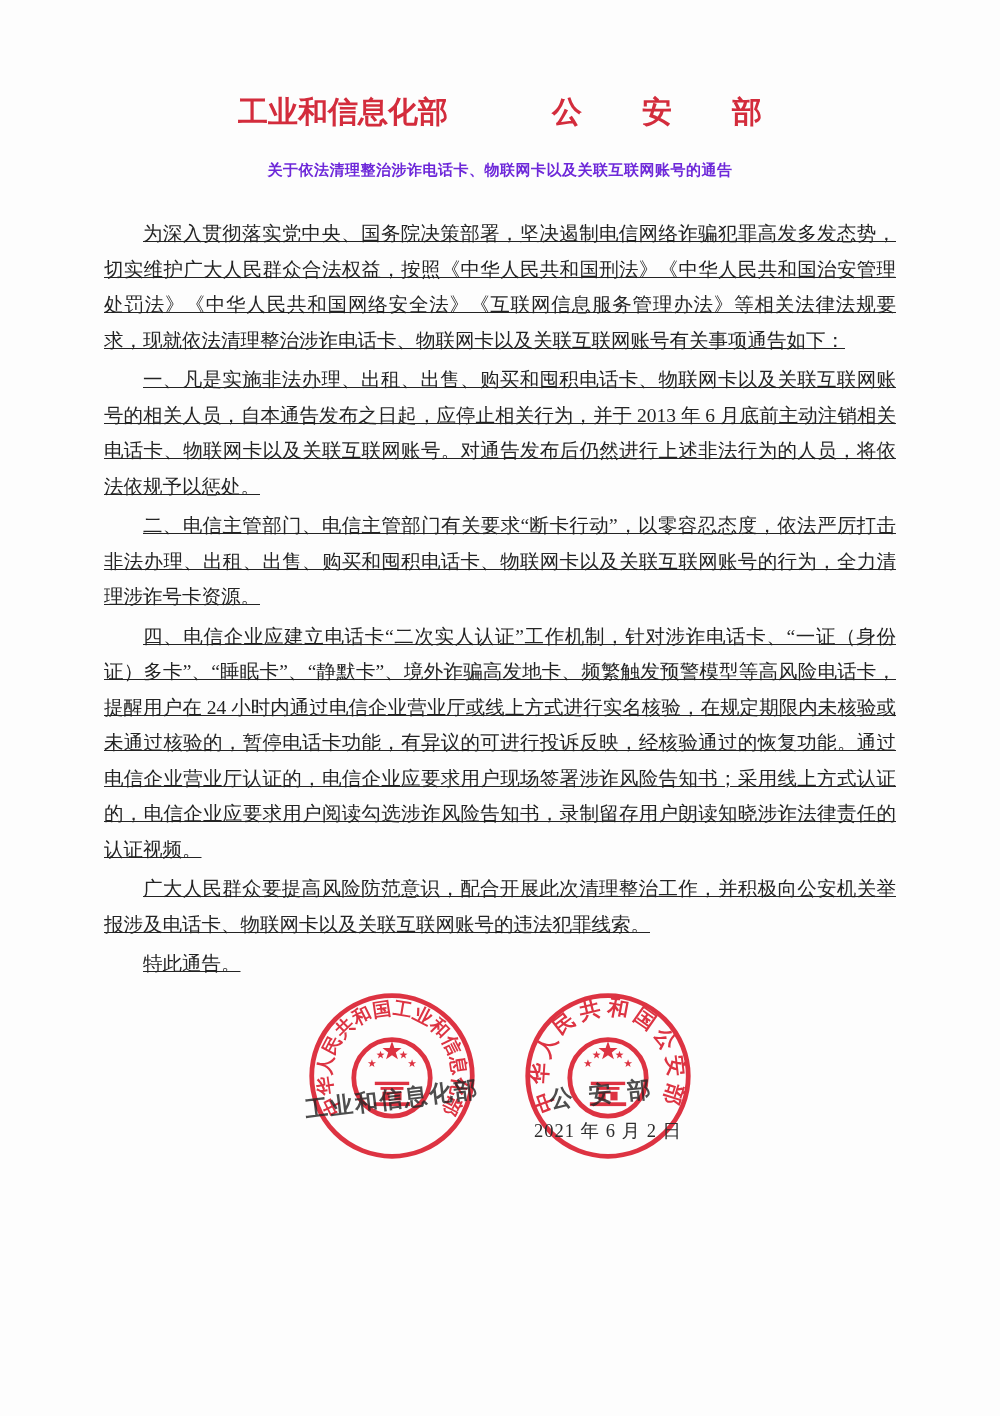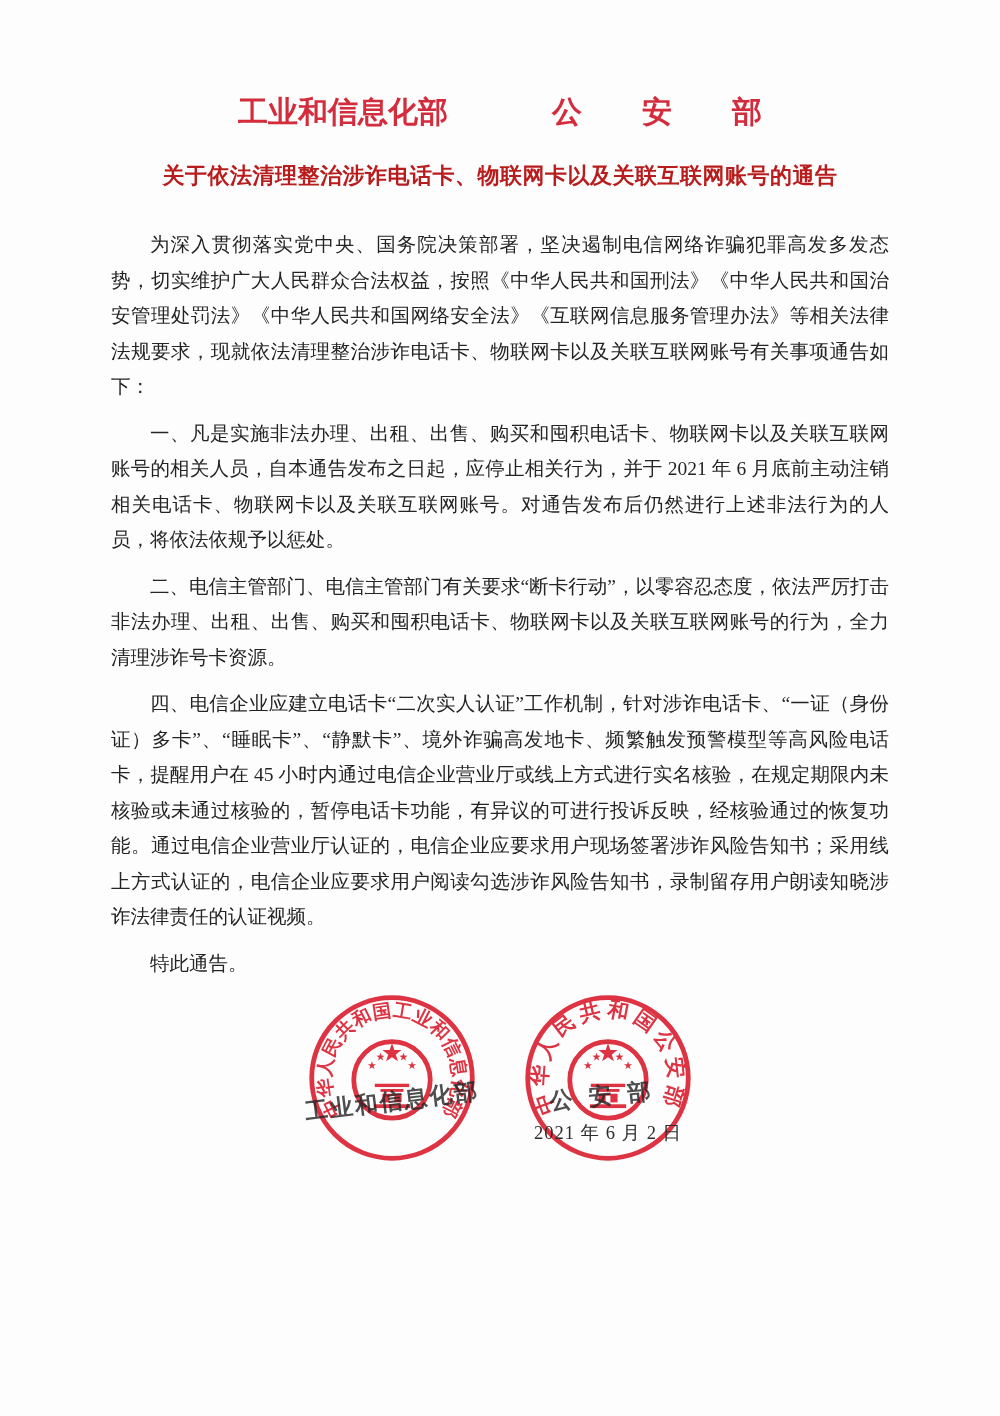--- a/index.html
+++ b/index.html
@@ -31,34 +31,35 @@
   .ministry.spaced{
     letter-spacing:60px;
     margin-right:-60px;
   }
   
   .title{
     margin:28px 0 0 0;
     text-align:center;
     font-family:"Liberation Sans","DejaVu Sans",sans-serif;
     font-weight:bold;
-    font-size:22px;
-    color:#b91c1c;
+    font-size:15px;
+    color:#6d28d9;
     letter-spacing:0.5px;
   }
   
   .doc-body{
     margin-top:36px;
     font-size:19.5px;
     line-height:35.5px;
     text-align:justify;
   }
   .doc-body p{
-    margin:11px;
+    margin:4px;
     text-indent:2em;
+    text-decoration:underline;
   }
   
   .seals{
     margin-top:8px;
     display:flex;
     justify-content:center;
     gap:44px;
   }
   .seal{
     position:relative;
@@ -106,23 +107,24 @@
 
   <header class="ministries">
     <span class="ministry">工业和信息化部</span>
     <span class="ministry spaced">公安部</span>
   </header>
 
   <h1 class="title">关于依法清理整治涉诈电话卡、物联网卡以及关联互联网账号的通告</h1>
 
   <section class="doc-body">
     <p>为深入贯彻落实党中央、国务院决策部署，坚决遏制电信网络诈骗犯罪高发多发态势，切实维护广大人民群众合法权益，按照《中华人民共和国刑法》《中华人民共和国治安管理处罚法》《中华人民共和国网络安全法》《互联网信息服务管理办法》等相关法律法规要求，现就依法清理整治涉诈电话卡、物联网卡以及关联互联网账号有关事项通告如下：</p>
-    <p>一、凡是实施非法办理、出租、出售、购买和囤积电话卡、物联网卡以及关联互联网账号的相关人员，自本通告发布之日起，应停止相关行为，并于 2021 年 6 月底前主动注销相关电话卡、物联网卡以及关联互联网账号。对通告发布后仍然进行上述非法行为的人员，将依法依规予以惩处。</p>
+    <p>一、凡是实施非法办理、出租、出售、购买和囤积电话卡、物联网卡以及关联互联网账号的相关人员，自本通告发布之日起，应停止相关行为，并于 2013 年 6 月底前主动注销相关电话卡、物联网卡以及关联互联网账号。对通告发布后仍然进行上述非法行为的人员，将依法依规予以惩处。</p>
     <p>二、电信主管部门、电信主管部门有关要求“断卡行动”，以零容忍态度，依法严厉打击非法办理、出租、出售、购买和囤积电话卡、物联网卡以及关联互联网账号的行为，全力清理涉诈号卡资源。</p>
-    <p>四、电信企业应建立电话卡“二次实人认证”工作机制，针对涉诈电话卡、“一证（身份证）多卡”、“睡眠卡”、“静默卡”、境外诈骗高发地卡、频繁触发预警模型等高风险电话卡，提醒用户在 45 小时内通过电信企业营业厅或线上方式进行实名核验，在规定期限内未核验或未通过核验的，暂停电话卡功能，有异议的可进行投诉反映，经核验通过的恢复功能。通过电信企业营业厅认证的，电信企业应要求用户现场签署涉诈风险告知书；采用线上方式认证的，电信企业应要求用户阅读勾选涉诈风险告知书，录制留存用户朗读知晓涉诈法律责任的认证视频。</p>
+    <p>四、电信企业应建立电话卡“二次实人认证”工作机制，针对涉诈电话卡、“一证（身份证）多卡”、“睡眠卡”、“静默卡”、境外诈骗高发地卡、频繁触发预警模型等高风险电话卡，提醒用户在 24 小时内通过电信企业营业厅或线上方式进行实名核验，在规定期限内未核验或未通过核验的，暂停电话卡功能，有异议的可进行投诉反映，经核验通过的恢复功能。通过电信企业营业厅认证的，电信企业应要求用户现场签署涉诈风险告知书；采用线上方式认证的，电信企业应要求用户阅读勾选涉诈风险告知书，录制留存用户朗读知晓涉诈法律责任的认证视频。</p>
+    <p>广大人民群众要提高风险防范意识，配合开展此次清理整治工作，并积极向公安机关举报涉及电话卡、物联网卡以及关联互联网账号的违法犯罪线索。</p>
     <p>特此通告。</p>
   </section>
 
   <section class="seals">
 
     <div class="seal">
       <svg viewBox="0 0 180 180" width="172" height="172">
         <defs>
           <path id="arc1" d="M 37.6,126.7 A 64,64 0 1 1 142.4,126.7" fill="none"></path>
           <path id="star1" d="M0,-10 L2.35,-3.24 L9.51,-3.09 L3.8,1.24 L5.88,8.09 L0,4 L-5.88,8.09 L-3.8,1.24 L-9.51,-3.09 L-2.35,-3.24 Z"></path>

